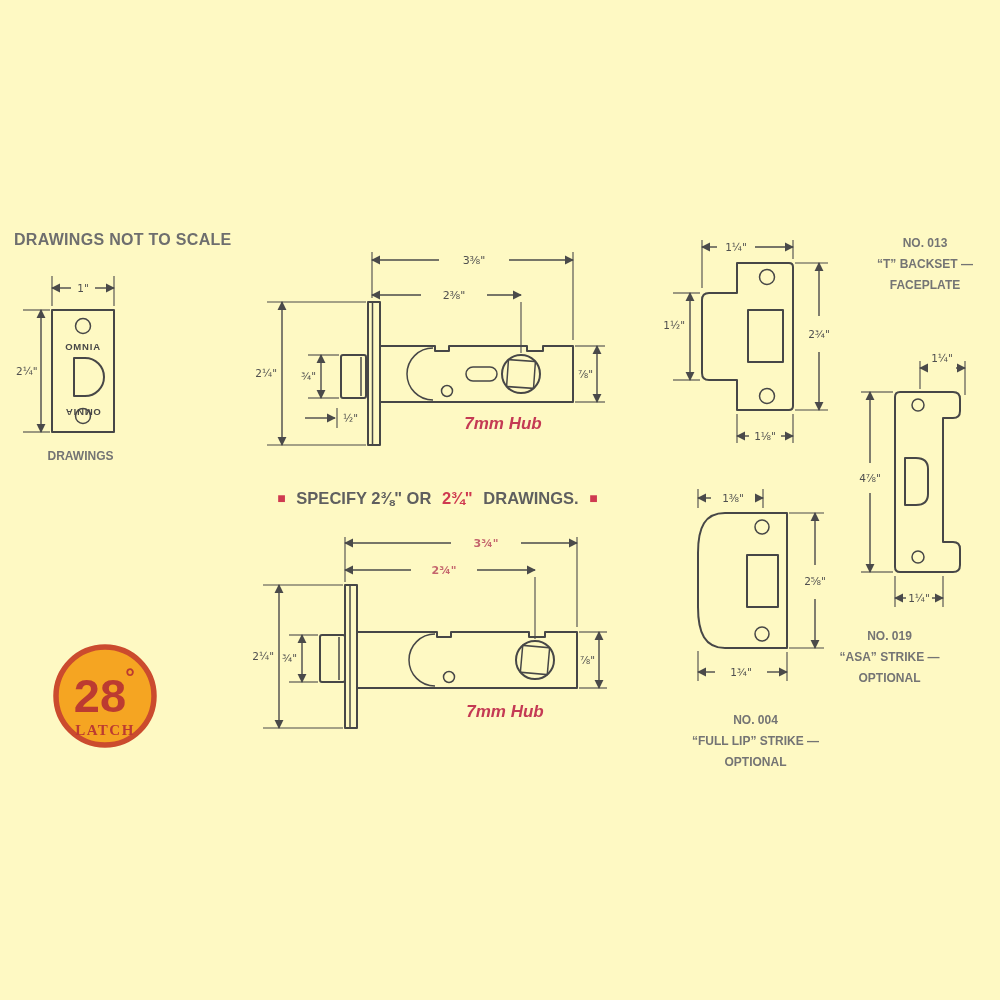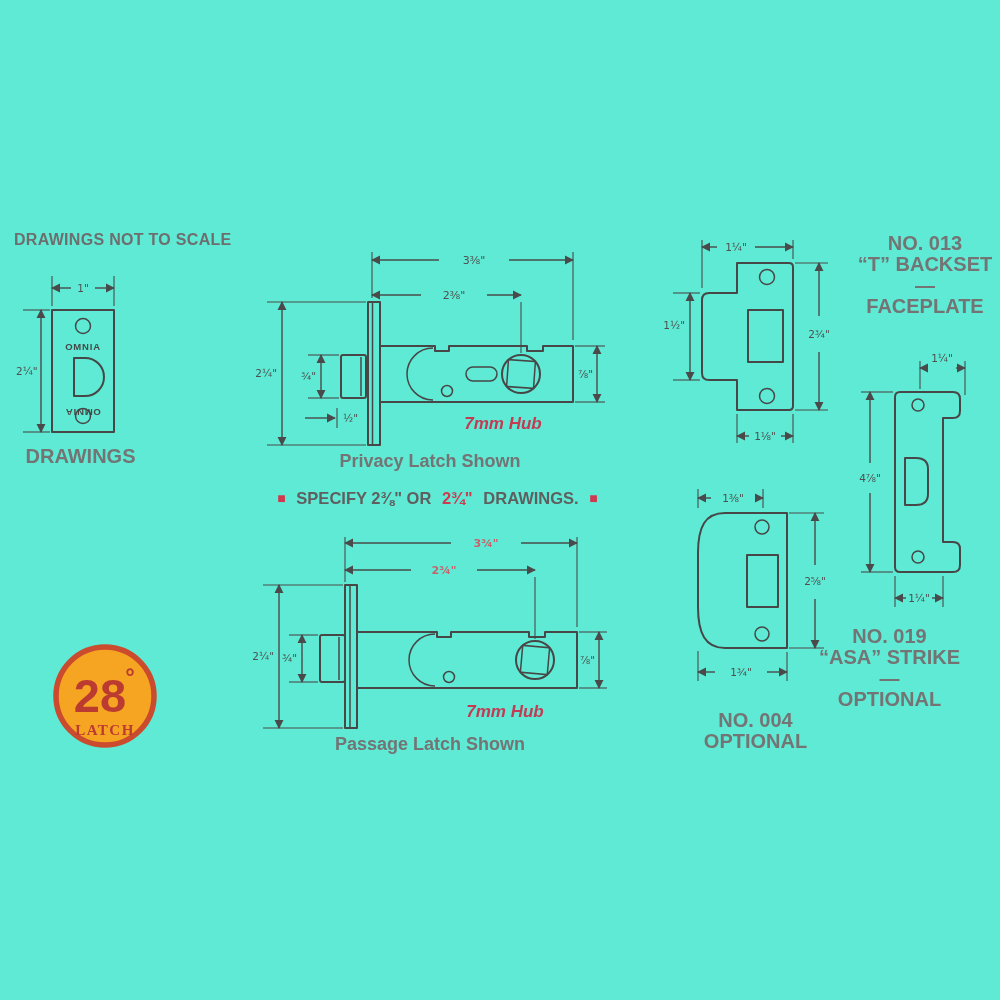--- a/index.html
+++ b/index.html
@@ -1,21 +1,21 @@
 <!DOCTYPE html>
 <html><head>
 <meta charset="utf-8">
 <style>
   html,body{margin:0;padding:0;background:#fff;}
-  .canvas{position:relative;width:1000px;height:1000px;background:#5eead4;
+  .canvas{position:relative;width:1000px;height:1000px;background:#fef9c3;
           font-family:"Liberation Sans",sans-serif;overflow:hidden;}
   .abs{position:absolute;}
   .title{font-size:16px;font-weight:bold;color:#6e6e6e;letter-spacing:.3px;}
   .caption{font-weight:bold;color:#747474;text-align:center;}
-  .cap16{font-size:20px;line-height:21px;}
+  .cap16{font-size:12px;line-height:21px;}
   .cap18{font-size:18px;}
   .note{font-size:16.5px;font-weight:bold;color:#5f5f5f;text-align:center;white-space:nowrap;}
   .note .sq{color:#CF3A50;font-size:14px;vertical-align:1px;}
   .note .hl{color:#CF3A50;}
   .note span{margin:0 3px;}
   
   .o{fill:none;stroke:#474747;stroke-width:2;stroke-linejoin:round;stroke-linecap:round;}
   .o15{fill:none;stroke:#474747;stroke-width:1.5;}
   .d{stroke:#4a4a4a;stroke-width:1.4;fill:none;}
   .e{stroke:#4a4a4a;stroke-width:1.1;fill:none;}
@@ -113,21 +113,20 @@
     <circle class="o" cx="268" cy="134" r="19"></circle>
     <rect class="o15" x="254.5" y="120.5" width="27" height="27" transform="rotate(4,268,134)"></rect>
     <g>
       <line class="e" x1="322" y1="106" x2="352" y2="106"></line>
       <line class="e" x1="322" y1="162" x2="352" y2="162"></line>
       <line class="d" x1="344" y1="106" x2="344" y2="162" marker-start="url(#mpv)" marker-end="url(#mpv)"></line>
       <text class="dimtext" x="340" y="138" text-anchor="end">⅞"</text>
     </g>
     <text class="hub" x="250" y="189" text-anchor="middle">7mm Hub</text>
   </svg>
-  <div class="abs caption cap18" style="left:295px;top:451px;width:270px;">Privacy Latch Shown</div>
 
   <div class="abs note" style="left:250px;top:489px;width:375px;">
     <span class="sq">■</span>
     <span>SPECIFY 2⅜" OR</span>
     <span class="hl">2¾"</span>
     <span>DRAWINGS.</span>
     <span class="sq">■</span>
   </div>
 
   <svg class="abs" style="left:253px;top:525px;" width="385" height="255" viewBox="0 0 385 255">
@@ -171,21 +170,20 @@
     <circle class="o" cx="282" cy="135" r="19"></circle>
     <rect class="o15" x="268.5" y="121.5" width="27" height="27" transform="rotate(5,282,135)"></rect>
     <g>
       <line class="e" x1="326" y1="107" x2="354" y2="107"></line>
       <line class="e" x1="326" y1="163" x2="354" y2="163"></line>
       <line class="d" x1="346" y1="107" x2="346" y2="163" marker-start="url(#mps)" marker-end="url(#mps)"></line>
       <text class="dimtext" x="342" y="139" text-anchor="end">⅞"</text>
     </g>
     <text class="hub" x="252" y="192" text-anchor="middle">7mm Hub</text>
   </svg>
-  <div class="abs caption cap18" style="left:295px;top:734px;width:270px;">Passage Latch Shown</div>
 
   <svg class="abs" style="left:48px;top:642px;" width="115" height="112" viewBox="0 0 115 112">
     <circle cx="57" cy="54" r="49" fill="#F5A522" stroke="#CB4B2E" stroke-width="5.5"></circle>
     <text class="logo-num" x="52" y="70" text-anchor="middle">28</text>
     <text class="logo-deg" x="82" y="43" text-anchor="middle">°</text>
     <text class="logo-word" x="57" y="93" text-anchor="middle">LATCH</text>
   </svg>
 
   <svg class="abs" style="left:645px;top:228px;" width="235" height="235" viewBox="0 0 235 235">
     <defs>
@@ -258,20 +256,21 @@
     <g>
       <line class="e" x1="53" y1="176" x2="53" y2="206"></line>
       <line class="e" x1="142" y1="177" x2="142" y2="206"></line>
       <line class="d" x1="53" y1="197" x2="70" y2="197" marker-start="url(#mfl)"></line>
       <line class="d" x1="122" y1="197" x2="142" y2="197" marker-end="url(#mfl)"></line>
       <text class="dimtext" x="96" y="201" text-anchor="middle">1¾"</text>
     </g>
   </svg>
   <div class="abs caption cap16" style="left:638px;top:710px;width:235px;">
     <div>NO. 004</div>
+    <div>“FULL LIP”  STRIKE —</div>
     <div>OPTIONAL</div>
   </div>
 
   <svg class="abs" style="left:853px;top:335px;" width="147" height="285" viewBox="0 0 147 285">
     <defs>
       <marker id="mas" viewBox="0 0 10 10" refX="9" refY="5" markerWidth="6.5" markerHeight="6.5" orient="auto-start-reverse">
           <path d="M0,0 L10,5 L0,10 z" fill="#4a4a4a"></path>
         </marker>
     </defs>
     <g>

